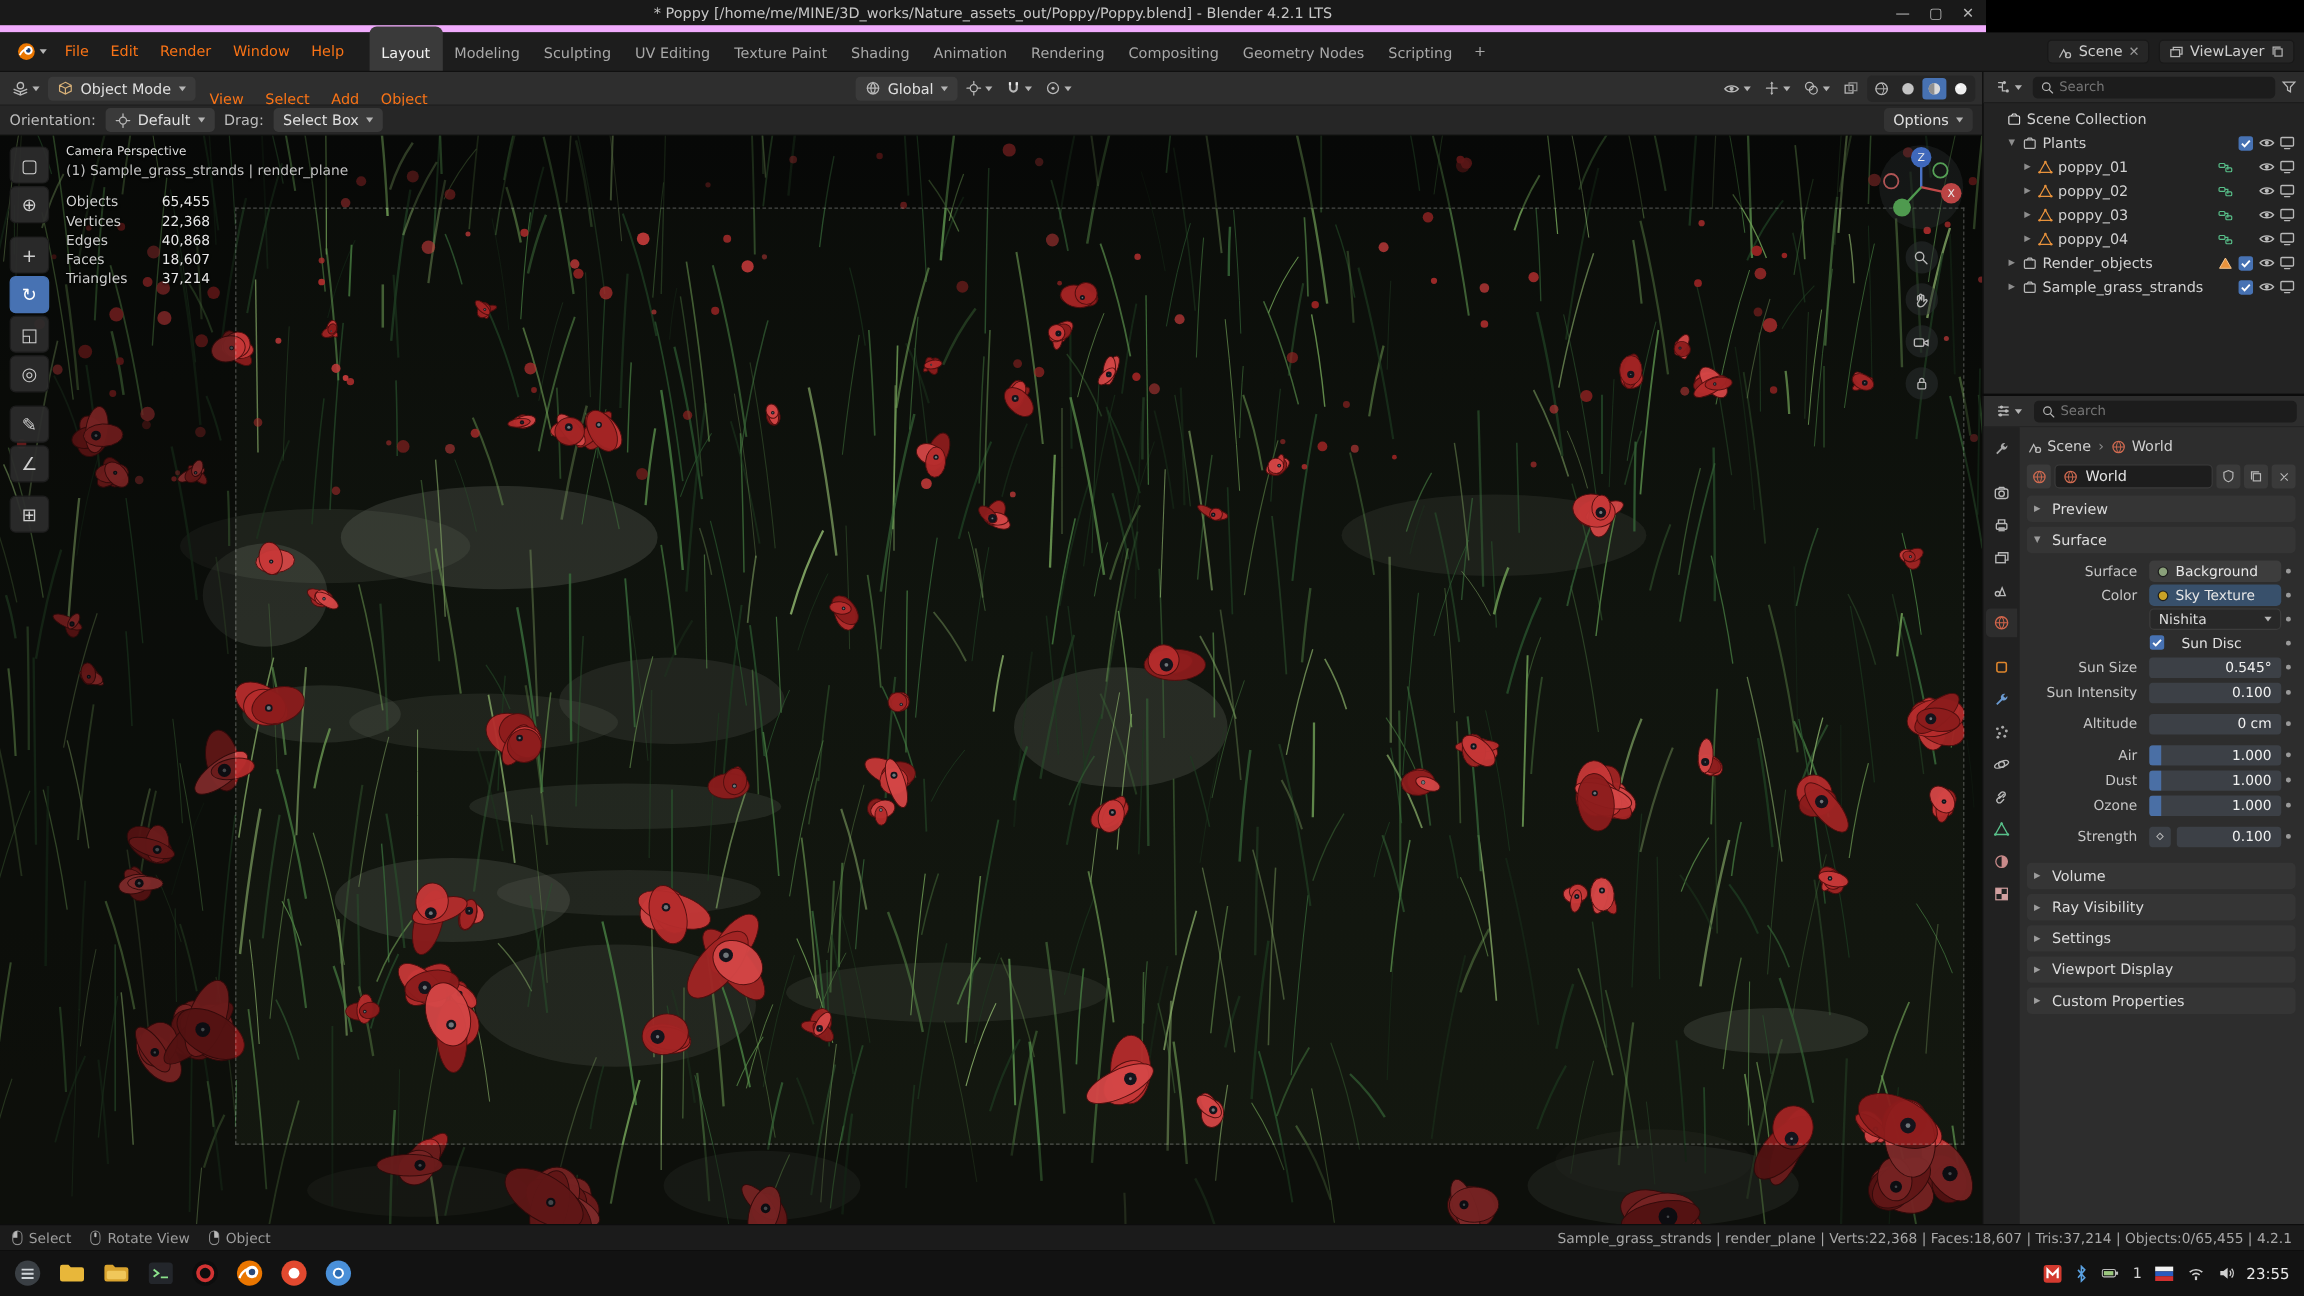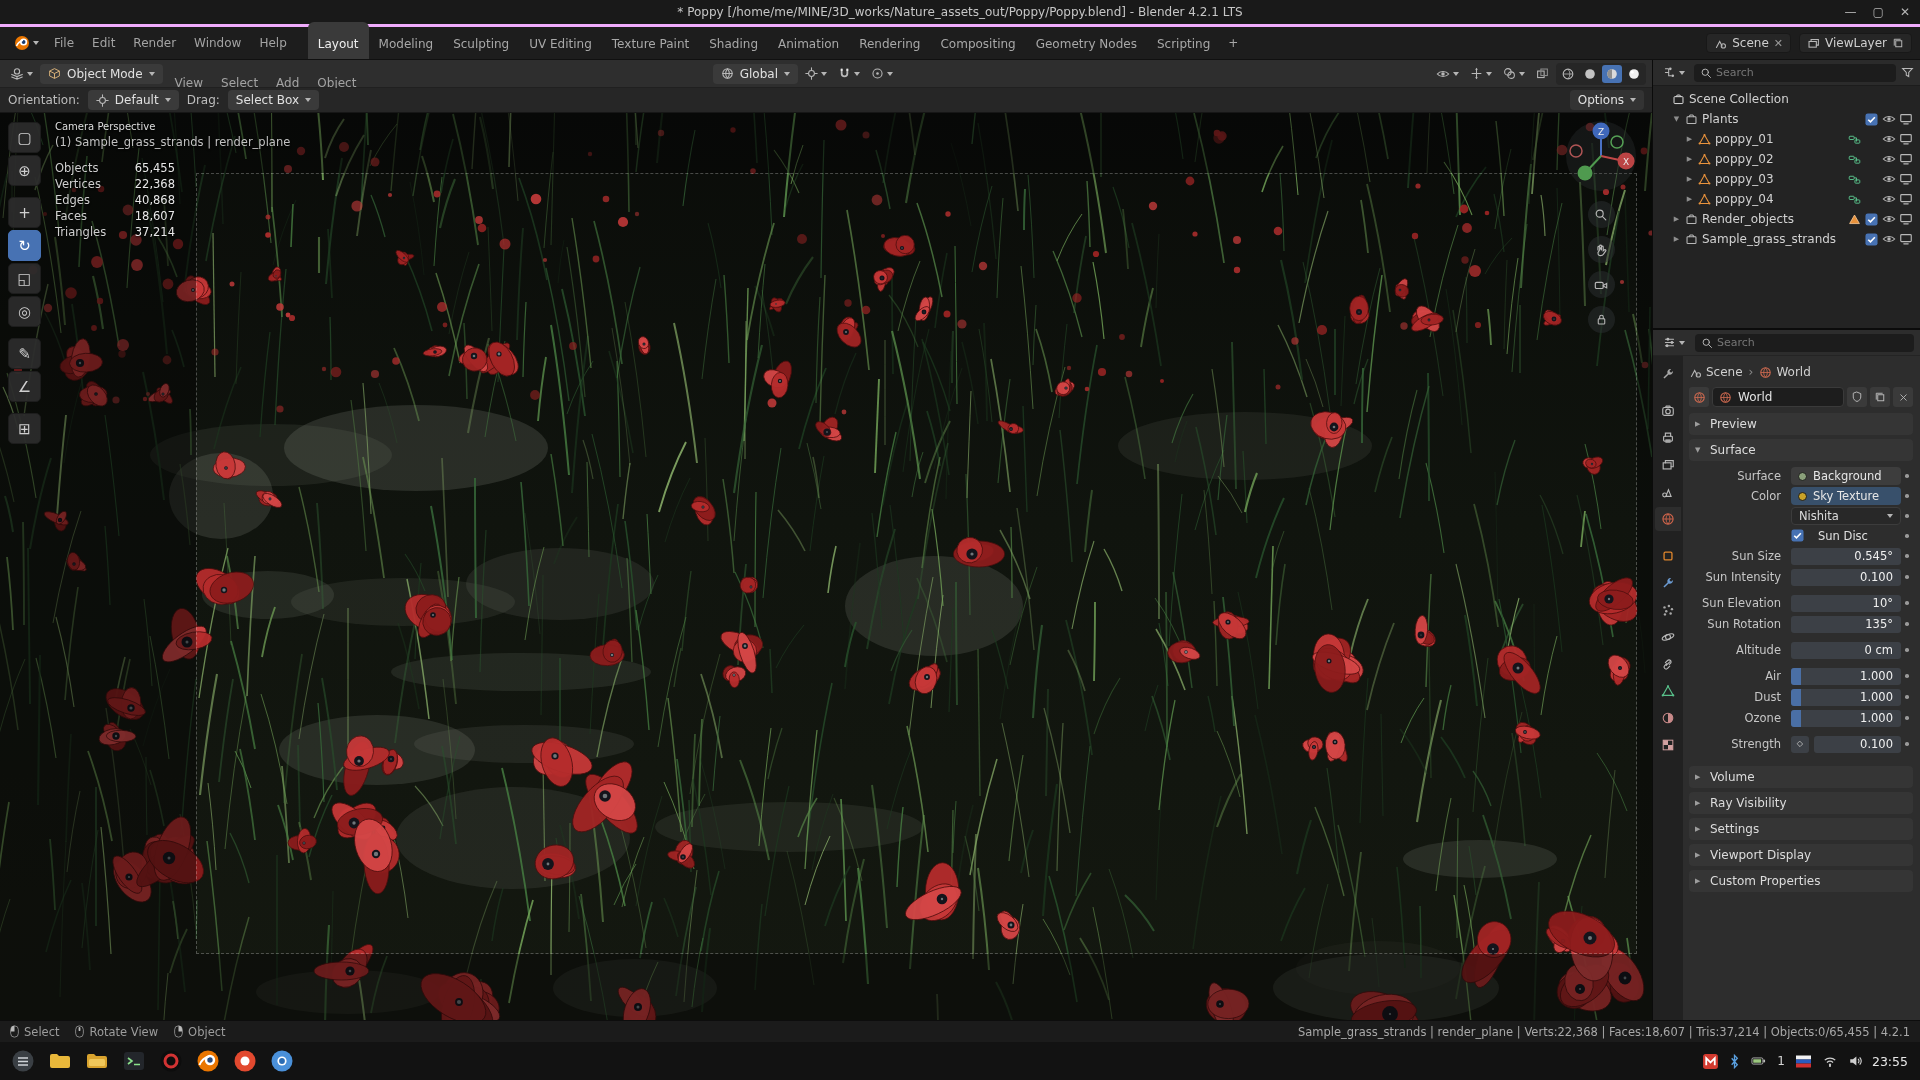--- a/index.html
+++ b/index.html
@@ -1,27 +1,27 @@
 <!DOCTYPE html>
 <html><head>
 <meta charset="utf-8">
 <style>
 *{margin:0;padding:0;box-sizing:border-box}
 html,body{width:1920px;height:1080px;overflow:hidden;background:#000;font-family:"DejaVu Sans","Liberation Sans",sans-serif;color:#ccc;font-size:12px}
 .ic{display:inline-flex;align-items:center;justify-content:center}
 .ic svg{display:block}
 .caret{width:0;height:0;border-left:3.5px solid transparent;border-right:3.5px solid transparent;border-top:4px solid #b5b5b5;display:inline-block}
 
-#titlebar{position:absolute;left:0;top:0;width:1920px;height:27px;background:#191919;display:flex;align-items:center;justify-content:center;border-bottom:3px solid #f0abfc}
+#titlebar{position:absolute;left:0;top:0;width:1655px;height:27px;background:#191919;display:flex;align-items:center;justify-content:center;border-bottom:6px solid #f0abfc}
 #title-text{font-size:12px;color:#c6c6c6;white-space:nowrap}
 #win-controls{position:absolute;right:10px;top:0;height:100%;display:flex;align-items:center;gap:16px;color:#b5b5b5;font-size:12px}
 
 #menubar{position:absolute;left:0;top:27px;width:1920px;height:33px;background:#1d1d1d;display:flex;align-items:center;padding:0 8px;border-bottom:1px solid #101010}
 #logo-wrap{display:flex;align-items:center;gap:3px;padding:0 6px}
-.menu-item{padding:3px 9px;border-radius:4px;color:#a3a3a3;white-space:nowrap}
+.menu-item{padding:3px 9px;border-radius:4px;color:#f97316;white-space:nowrap}
 #ws-tabs{display:flex;align-items:flex-end;height:100%;margin-left:12px}
 .ws-tab{padding:15px 10px 8px;font-size:12px;color:#a8a8a8;border-radius:6px 6px 0 0;white-space:nowrap}
 .ws-tab.active{background:#3a3a3a;color:#efefef}
 .ws-add{color:#a8a8a8;padding:0 8px}
 #top-selectors{margin-left:auto;display:flex;gap:8px;align-items:center}
 .sel{display:flex;align-items:center;gap:5px;background:#262626;border:1px solid #181818;border-radius:4px;padding:2px 7px;color:#cfcfcf}
 .sel .x{color:#9a9a9a;font-size:11px}
 
 #toolheader{position:absolute;left:0;top:60px;width:1652px;height:28px;background:#2e2e2e;border-bottom:1px solid #202020;display:flex;align-items:center;padding:0 6px;gap:3px}
 .dd{display:flex;align-items:center;gap:6px;background:#3a3a3a;border-radius:4px;padding:3px 8px;color:#e0e0e0;font-size:12px;white-space:nowrap}
@@ -2337,40 +2337,20 @@
                 <div class="pvalue">
                   <div class="numfield">
                     <span class="numval">0.100</span>
                   </div>
                 </div>
                 <span class="animdot"></span>
               </div>
             </div>
             <div class="fgroup">
               <div class="prow">
-                <span class="plabel">Sun Elevation</span>
-                <div class="pvalue">
-                  <div class="numfield">
-                    <span class="numval">10°</span>
-                  </div>
-                </div>
-                <span class="animdot"></span>
-              </div>
-              <div class="prow">
-                <span class="plabel">Sun Rotation</span>
-                <div class="pvalue">
-                  <div class="numfield">
-                    <span class="numval">135°</span>
-                  </div>
-                </div>
-                <span class="animdot"></span>
-              </div>
-            </div>
-            <div class="fgroup">
-              <div class="prow">
                 <span class="plabel">Altitude</span>
                 <div class="pvalue">
                   <div class="numfield">
                     <span class="numval">0 cm</span>
                   </div>
                 </div>
                 <span class="animdot"></span>
               </div>
             </div>
             <div class="fgroup">

